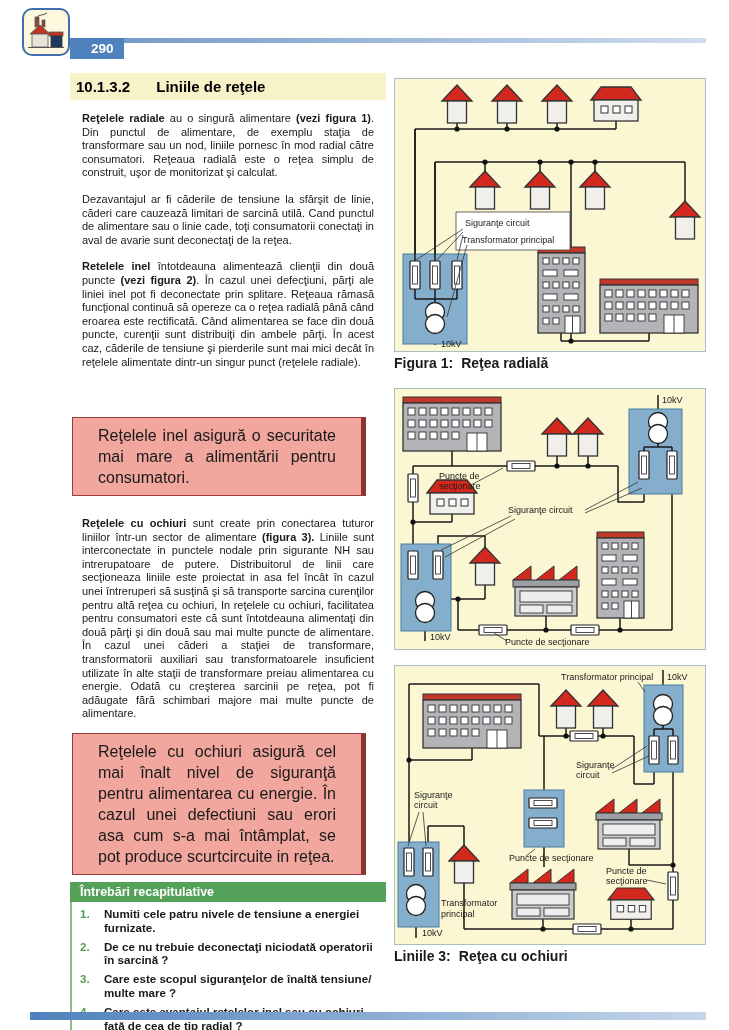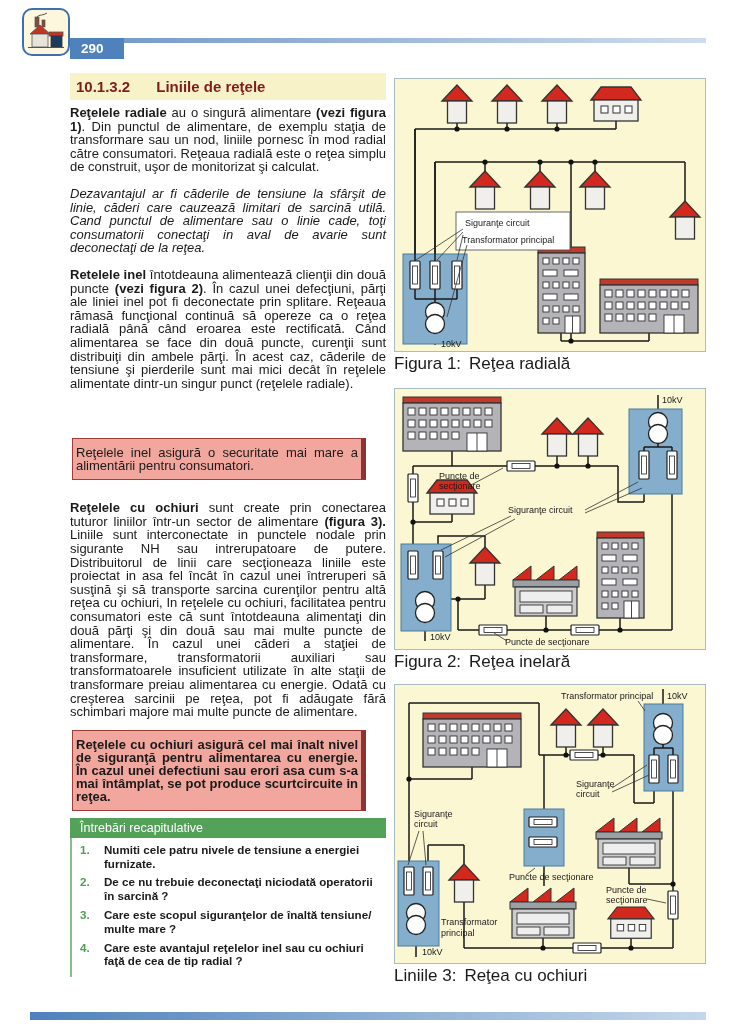--- a/index.html
+++ b/index.html
@@ -7,45 +7,45 @@
     width:729px;height:1030px;position:relative;background:#ffffff;
     font-family:"Liberation Sans","DejaVu Sans",sans-serif;color:#1a1a1a;
     overflow:hidden;
   }
   .abs{position:absolute;}
   .b{font-weight:700;}
 
   
   #logo-box{left:22px;top:8px;width:44px;height:44px;border:2px solid #3f6fae;border-radius:10px;background:#fcf7dd;}
   #page-rule{left:70px;top:38px;width:636px;height:5px;background:linear-gradient(to right,#6f96c6,#cfdcee);}
-  #page-badge{left:70px;top:38px;width:54px;height:21px;background:#4f81bd;color:#fff;font-weight:700;font-size:13.5px;line-height:21px;padding-left:11px;box-sizing:border-box;}
+  #page-badge{left:70px;top:38px;width:54px;height:21px;background:#4f81bd;color:#fff;font-weight:700;font-size:13.5px;line-height:21px;padding-left:21px;box-sizing:border-box;}
 
   
   #leftcol{left:70px;top:73px;width:316px;}
   #section-bar{background:#f7f2c8;height:27px;display:flex;align-items:center;gap:26px;padding-left:6px;margin-bottom:6px;}
-  #section-bar span{font-weight:700;font-size:15px;color:#7f1d1d;}
-  #leftcol p{margin:0;font-size:13px;line-height:13.6px;text-align:justify;}
+  #section-bar span{font-weight:700;font-size:15px;color:#000000;}
+  #leftcol p{margin:12px;font-size:11px;line-height:13.6px;text-align:justify;}
   .p1{margin-bottom:13px!important;}
-  .p2{margin-bottom:13px!important;font-style:italic;}
+  .p2{margin-bottom:13px!important;}
   .callout{background:#f1a69e;border:1px solid #9e3d38;border-right:5px solid #8d3431;
-    padding:7px 3px;font-size:13px;line-height:13px;text-align:justify;margin-left:2px;width:294px;box-sizing:border-box;}
+    padding:7px 25px;font-size:16px;line-height:21px;text-align:justify;margin-left:2px;width:294px;box-sizing:border-box;}
   .co1{margin-top:48px;}
-  .co2{margin-top:11px;font-weight:bold;}
+  .co2{margin-top:11px;}
   .p4{margin-top:21px!important;}
   .p5{margin-top:9px!important;}
-  #q-header{margin-top:7px;height:20px;background:#54a159;color:#fff;font-weight:400;font-size:12.5px;line-height:20px;padding-left:10px;}
+  #q-header{margin-top:7px;height:20px;background:#54a159;color:#fff;font-weight:700;font-size:12.5px;line-height:20px;padding-left:10px;}
   #q-body{border-left:2px solid #8cbc8e;padding:5px 0 4px 8px;}
   .q-item{display:flex;margin-bottom:5px;font-weight:700;font-size:11.6px;line-height:13.8px;}
   .q-num{width:24px;flex:0 0 24px;color:#4e9e53;}
   .q-text{flex:1;padding-right:4px;}
 
   
   #rightcol{left:394px;top:78px;width:252px;}
   .figbox{display:block;border:1px solid #a9bdc2;background:#fbf7d3;}
-  .figcap{margin-top:4px;font-size:17px;font-weight:400;line-height:15px;}
+  .figcap{margin-top:4px;font-size:14px;font-weight:700;line-height:15px;}
   .figcap .cap-label{margin-right:8px;}
   .fig2m{margin-top:17px;}
   .fig3m{margin-top:15px;}
 
   
   .wire{stroke:#1a1a1a;stroke-width:1.5;fill:none;}
   .ptr{stroke:#333;stroke-width:0.8;fill:none;}
   .flabel{font-size:9px;fill:#1a1a1a;}
   .station{fill:#85aecd;stroke:#4a7da0;stroke-width:1;}
   .lblbox{fill:#ffffff;stroke:#444;stroke-width:0.8;}
@@ -275,23 +275,20 @@
     <use href="#g-dot" x="151" y="241"></use>
     <use href="#g-dot" x="225" y="241"></use>
     <path class="ptr" d="M76,96 L108,79 M190,121 L243,93 M190,124 L247,99 M116,127 L46,161 M120,130 L50,168 M112,252 L99,244"></path>
     <text class="flabel" x="267" y="14">10kV</text>
     <text class="flabel" x="44" y="90">Puncte de</text>
     <text class="flabel" x="44" y="100">secţionare</text>
     <text class="flabel" x="113" y="124">Siguranţe circuit</text>
     <text class="flabel" x="35" y="251">10kV</text>
     <text class="flabel" x="110" y="256">Puncte de secţionare</text>
   </svg>
-  <div class="figcap">
-    <span class="cap-label">Figura 2:</span><span>Reţea inelară</span>
-  </div>
 
   <svg class="figbox fig3m" width="310" height="278">
     <path class="wire" d="M14,18 H144 M14,18 V182
       M77,82 V94 M77,94 H14
       M144,18 V70 M144,70 H239 M171,62 V70 M208,62 V70
       M149,70 V124 M149,181 V201
       M239,70 V118 M239,118 H259 M259,98 V118
       M268,4 V19 M268,59 V63 M259,63 H278 M259,63 V70 M278,63 V70
       M278,98 V206 M278,234 V263
       M234,183 V199 M234,199 H278

